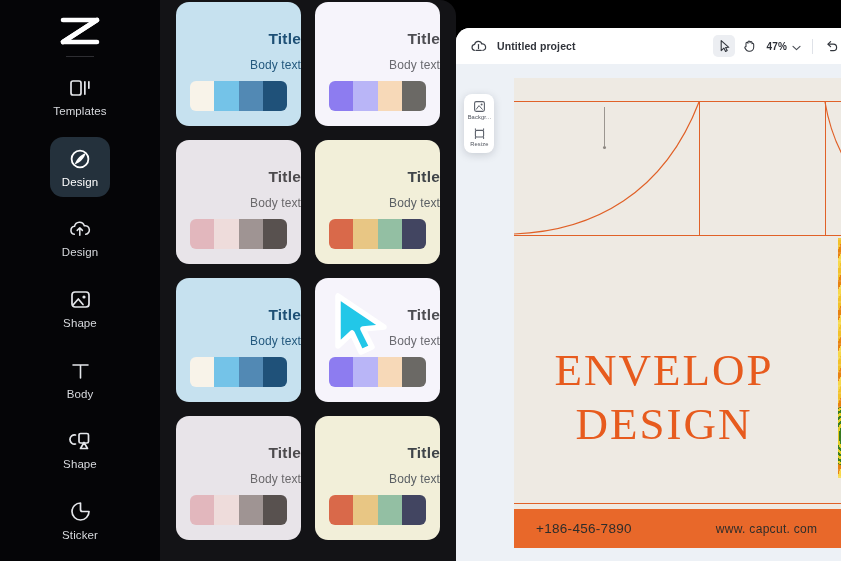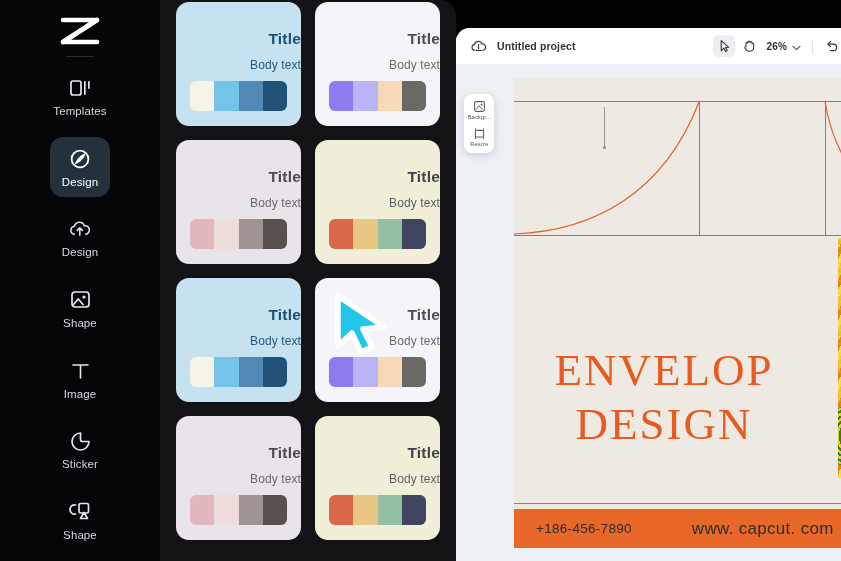--- a/index.html
+++ b/index.html
@@ -109,21 +109,21 @@
   }
   .tagline {
     position:absolute; width:100%; text-align:center;
     font-size:8.4px; color:#6d6a66; letter-spacing:.2px;
   }
   .footer-bar {
     position:absolute; left:0; right:0; bottom:0; height:39px;
     background:#e8682a; display:flex; align-items:center; color:#2e2d2b;
   }
   .phone { font-size:13.5px; margin-left:22px; letter-spacing:.3px; }
-  .site  { font-size:17px; margin-left:60px; letter-spacing:.3px; }
+  .site  { font-size:12px; margin-left:84px; letter-spacing:.3px; }
 
   .photo {
     position:absolute; right:0; top:160px; width:36px; height:240px;
     overflow:hidden;
     background:
       radial-gradient(ellipse 22px 16px at 40% 76%, #2c6b22 0%, #2c6b22 26%, rgba(44,107,34,0) 62%),
       repeating-linear-gradient(115deg,#f2c12a 0 5px,#e8820f 5px 9px,#f7d84a 9px 13px),
       linear-gradient(180deg,#bcd7e6 0%,#f0a821 16%,#ef7d14 42%,#e8a512 64%,#d8c63a 84%,#b9cfdd 100%);
   }
   .photo-stripes {
@@ -198,41 +198,41 @@
       </span>
       <span class="rail-lbl">Shape</span>
     </div>
 
     <div class="rail-item">
       <span class="rail-ico">
         <svg width="23" height="22" viewBox="0 0 23 22">
           <path d="M4 5 H19 M11.5 5 V18" fill="none" stroke="#e4e6ea" stroke-width="1.6" stroke-linecap="round"></path>
         </svg>
       </span>
-      <span class="rail-lbl">Image</span>
-    </div>
-
-    <div class="rail-item">
-      <span class="rail-ico">
-        <svg width="23" height="23" viewBox="0 0 23 23">
-          <path d="M11.5 3 a8.5 8.5 0 1 0 8.5 8.5 L13.5 11.5 a2 2 0 0 1 -2 -2 Z" fill="none" stroke="#e4e6ea" stroke-width="1.7" stroke-linejoin="round"></path>
-        </svg>
-      </span>
-      <span class="rail-lbl">Sticker</span>
+      <span class="rail-lbl">Body</span>
     </div>
 
     <div class="rail-item">
       <span class="rail-ico">
         <svg width="24" height="23" viewBox="0 0 24 23">
           <path d="M7.5 5 a4.6 4.6 0 1 0 0 9" fill="none" stroke="#e4e6ea" stroke-width="1.7" stroke-linecap="round"></path>
           <rect x="11" y="3.5" width="9.5" height="9.5" rx="1.6" fill="none" stroke="#e4e6ea" stroke-width="1.7"></rect>
           <path d="M12.5 18.5 L16 12.5 L19.5 18.5 Z" fill="none" stroke="#e4e6ea" stroke-width="1.7" stroke-linejoin="round"></path>
         </svg>
       </span>
       <span class="rail-lbl">Shape</span>
+    </div>
+
+    <div class="rail-item">
+      <span class="rail-ico">
+        <svg width="23" height="23" viewBox="0 0 23 23">
+          <path d="M11.5 3 a8.5 8.5 0 1 0 8.5 8.5 L13.5 11.5 a2 2 0 0 1 -2 -2 Z" fill="none" stroke="#e4e6ea" stroke-width="1.7" stroke-linejoin="round"></path>
+        </svg>
+      </span>
+      <span class="rail-lbl">Sticker</span>
     </div>
   </div>
 
   <div class="panel">
 
     <div class="grid" id="card-grid">
         <div class="card" style="background: rgb(198, 225, 239);">
           <div class="card-title" style="color: rgb(29, 79, 117);">Title</div>
           <div class="card-body" style="color: rgb(36, 89, 126);">Body text</div>
           <div class="sw-wrap">
@@ -332,21 +332,21 @@
           <svg width="13" height="14" viewBox="0 0 13 14">
             <path d="M3.2 1.6 L3.2 11.6 L5.9 9.1 L7.6 12.4 L9.2 11.6 L7.6 8.5 L10.8 8.3 Z" fill="none" stroke="#32363d" stroke-width="1.1" stroke-linejoin="round"></path>
           </svg>
         </span>
         <span class="tb-btn">
           <svg width="13" height="14" viewBox="0 0 13 14">
             <path d="M3 7.2 V4.3 a1 1 0 0 1 2 0 V3 a1 1 0 0 1 2 0 v.6 a1 1 0 0 1 2 0 v1.1 a1 1 0 0 1 1.7 .7 v2.8 a4 4 0 0 1 -4 4 h-1 a3.4 3.4 0 0 1 -2.7 -1.6 L2 9.1 a.9 .9 0 0 1 1 -1.4 Z" fill="none" stroke="#32363d" stroke-width="1.05" stroke-linejoin="round"></path>
           </svg>
         </span>
         <span class="zoom-box">
-          <span class="zoom-val">26%</span>
+          <span class="zoom-val">47%</span>
           <span>
             <svg width="9" height="6" viewBox="0 0 9 6">
                 <path d="M1 1.4 L4.5 4.6 L8 1.4" fill="none" stroke="#4a4e56" stroke-width="1.15" stroke-linecap="round" stroke-linejoin="round"></path>
               </svg>
           </span>
         </span>
         <span class="tb-div"></span>
         <span class="tb-btn">
           <svg width="14" height="14" viewBox="0 0 14 14">
             <path d="M3.3 5.2 H8.4 a3.2 3.2 0 0 1 0 6.4 H5.6" fill="none" stroke="#32363d" stroke-width="1.2" stroke-linecap="round"></path>

